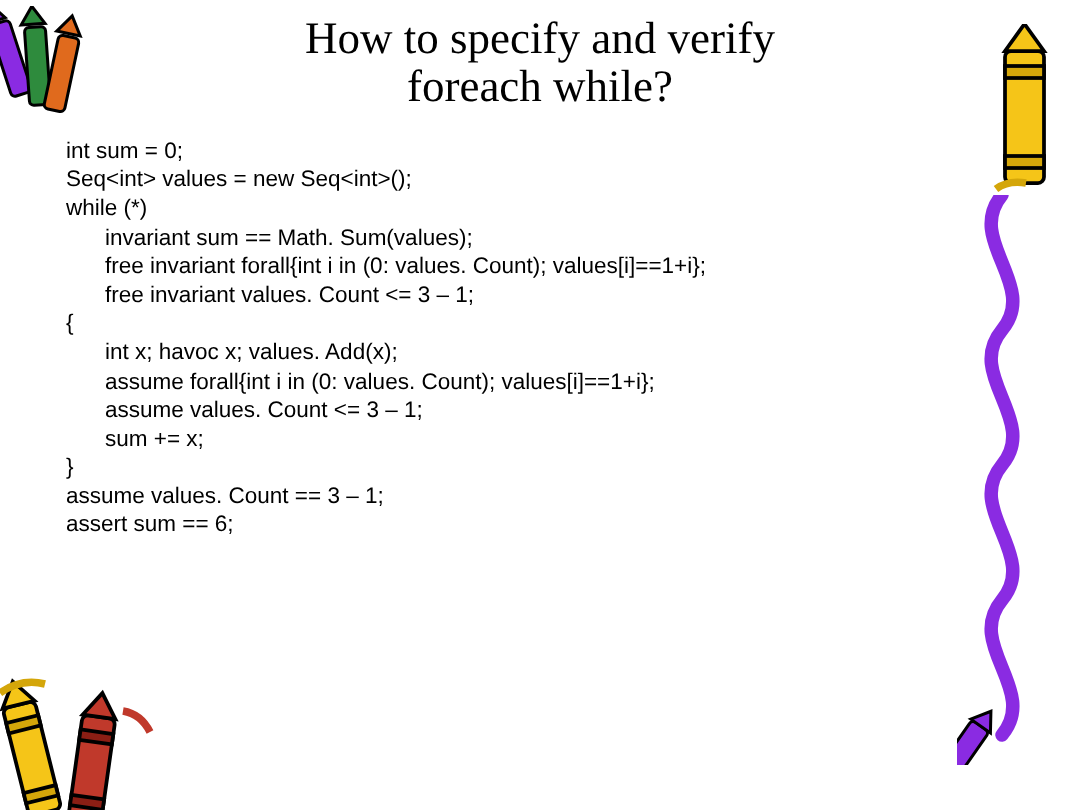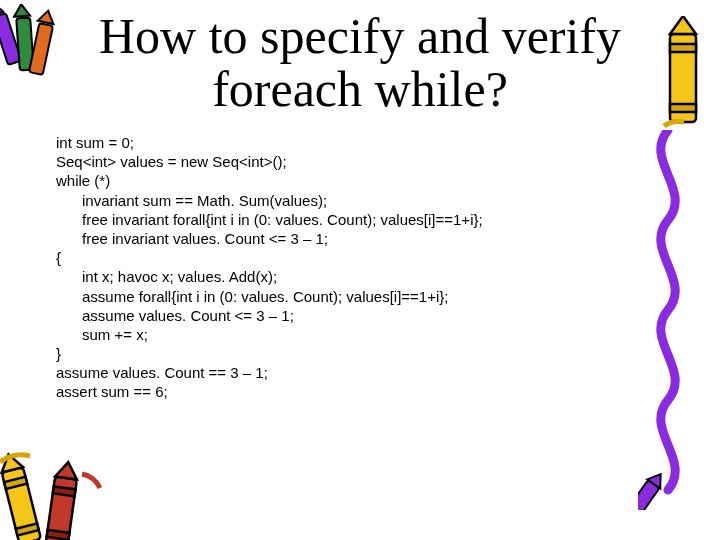--- a/index.html
+++ b/index.html
@@ -12,32 +12,32 @@
     overflow: hidden;
     position: relative;
   }
   .slide {
     position: relative;
     width: 720px;
     height: 540px;
   }
   .title {
     font-family: "Comic Sans MS", "Comic Sans", cursive;
-    font-size: 50px;
+    font-size: 30px;
     line-height: 1.05;
     text-align: center;
     margin: 10px 40px 18px 40px;
     color: #000;
   }
   .code {
     font-family: Arial, Helvetica, sans-serif;
     font-size: 15px;
     line-height: 1.28;
     color: #000;
-    margin-left: 56px;
+    margin-left: 44px;
     white-space: pre;
   }
   .indent1 { padding-left: 26px; display:inline-block;}
   
   .deco { position: absolute; }
   svg { display:block; }
 </style>
 </head>
 <body>
 

